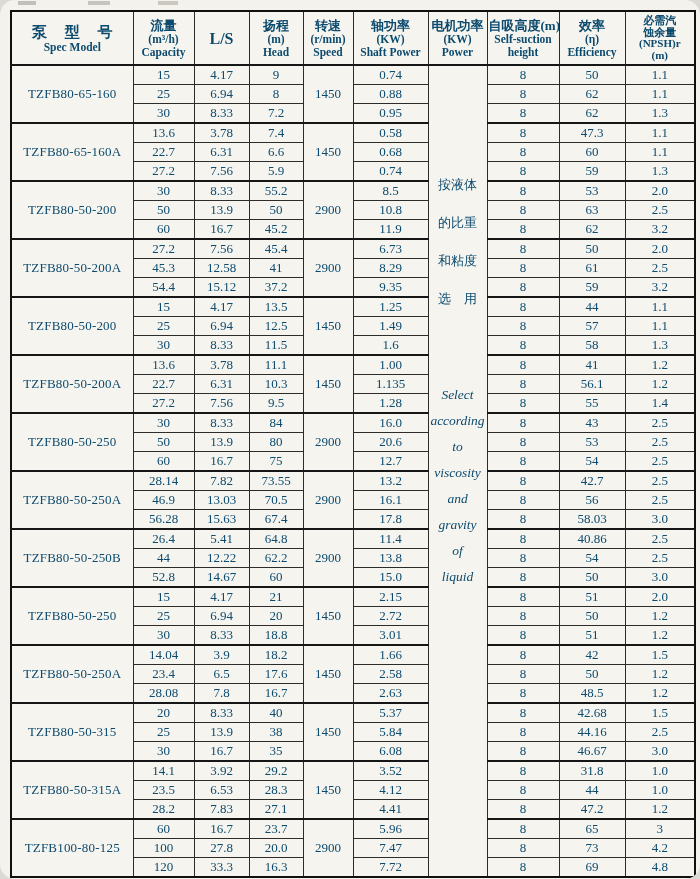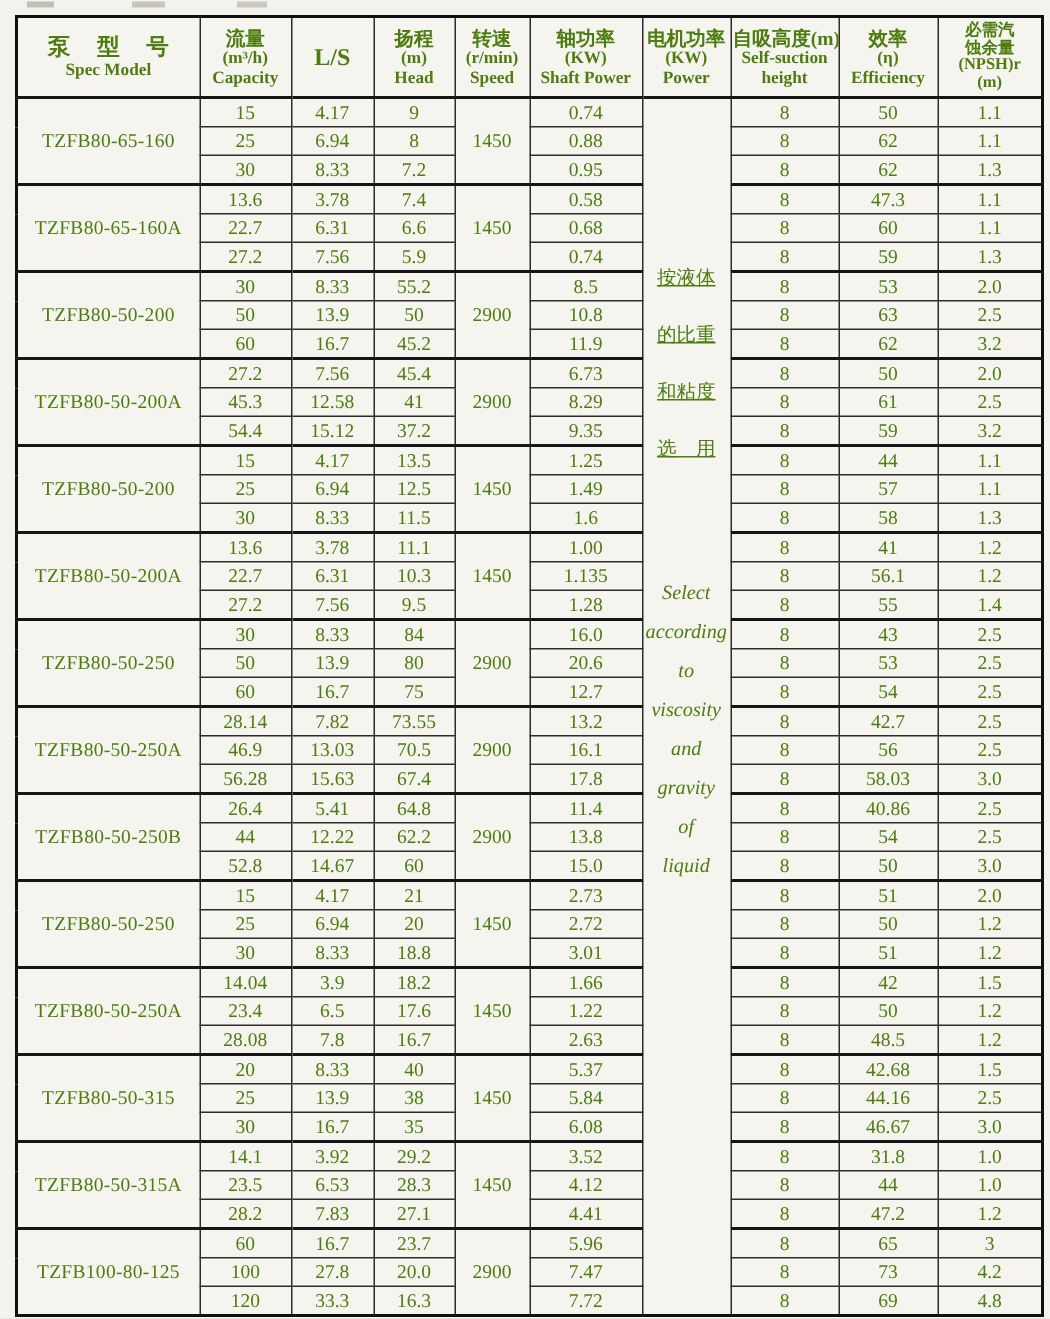--- a/index.html
+++ b/index.html
@@ -3,22 +3,23 @@
 <meta charset="utf-8">
 <style>
   html,body{margin:0;padding:0;background:#dcdad5;}
   .page{
     position:relative;
     width:700px;height:879px;
     background:#f4f2ed;
     box-sizing:border-box;
     padding:10px 6px 8px 10px;
     font-family:"Liberation Serif","DejaVu Serif",serif;
-    color:#4d7c0f;
+    color:#0c4a6e;
     overflow:hidden;
+    border-radius:15px;
   }
   
   .scan-marks{position:absolute;top:1px;left:18px;height:4px;width:200px;
     background:linear-gradient(90deg,#9a968e 0 18px,transparent 18px 70px,#a39f97 70px 92px,transparent 92px 140px,#a8a49c 140px 160px,transparent 160px);
     opacity:.55;}
   table.spec{
     border-collapse:collapse;
     table-layout:fixed;
     width:684px;
     height:857px;
@@ -37,21 +38,21 @@
   tbody td{height:18px;font-size:13px;}
   .grp-first td{border-top:2px solid #161616;}
   .h-cn{font-size:13px;line-height:15px;font-weight:bold;font-family:"Liberation Serif","DejaVu Sans",serif;}
   .h-cn.big{font-size:15px;letter-spacing:7px;text-indent:7px;line-height:18px;}
   .h-sub{font-size:11.5px;line-height:13px;font-weight:bold;}
   .h-en{font-size:11.5px;line-height:13px;font-weight:bold;}
   .h-sm{font-size:11px;line-height:11.5px;font-weight:bold;}
   .model-cell{font-size:13px;letter-spacing:.2px;}
   .power-cell{vertical-align:top;}
   .pw-cn{height:38px;display:flex;align-items:center;justify-content:center;
-    font-family:"Liberation Serif","DejaVu Sans",serif;font-size:13px;text-decoration:underline;}
+    font-family:"Liberation Serif","DejaVu Sans",serif;font-size:13px;}
   .pw-cn.first{margin-top:100px;}
   .pw-gap{height:64px;}
   .pw-en{height:26px;display:flex;align-items:center;justify-content:center;font-size:13.5px;font-style:italic;}
 </style>
 </head>
 <body>
 
 <div class="page">
   <div class="scan-marks"></div>
   <table class="spec">
@@ -395,21 +396,21 @@
           <td>8</td>
           <td>50</td>
           <td>3.0</td>
         </tr>
         <tr class="grp-first">
           <td rowspan="3" class="model-cell">TZFB80-50-250</td>
           <td>15</td>
           <td>4.17</td>
           <td>21</td>
           <td rowspan="3">1450</td>
-          <td>2.73</td>
+          <td>2.15</td>
           <td>8</td>
           <td>51</td>
           <td>2.0</td>
         </tr>
         <tr>
           <td>25</td>
           <td>6.94</td>
           <td>20</td>
           <td>2.72</td>
           <td>8</td>
@@ -433,21 +434,21 @@
           <td rowspan="3">1450</td>
           <td>1.66</td>
           <td>8</td>
           <td>42</td>
           <td>1.5</td>
         </tr>
         <tr>
           <td>23.4</td>
           <td>6.5</td>
           <td>17.6</td>
-          <td>1.22</td>
+          <td>2.58</td>
           <td>8</td>
           <td>50</td>
           <td>1.2</td>
         </tr>
         <tr>
           <td>28.08</td>
           <td>7.8</td>
           <td>16.7</td>
           <td>2.63</td>
           <td>8</td>

